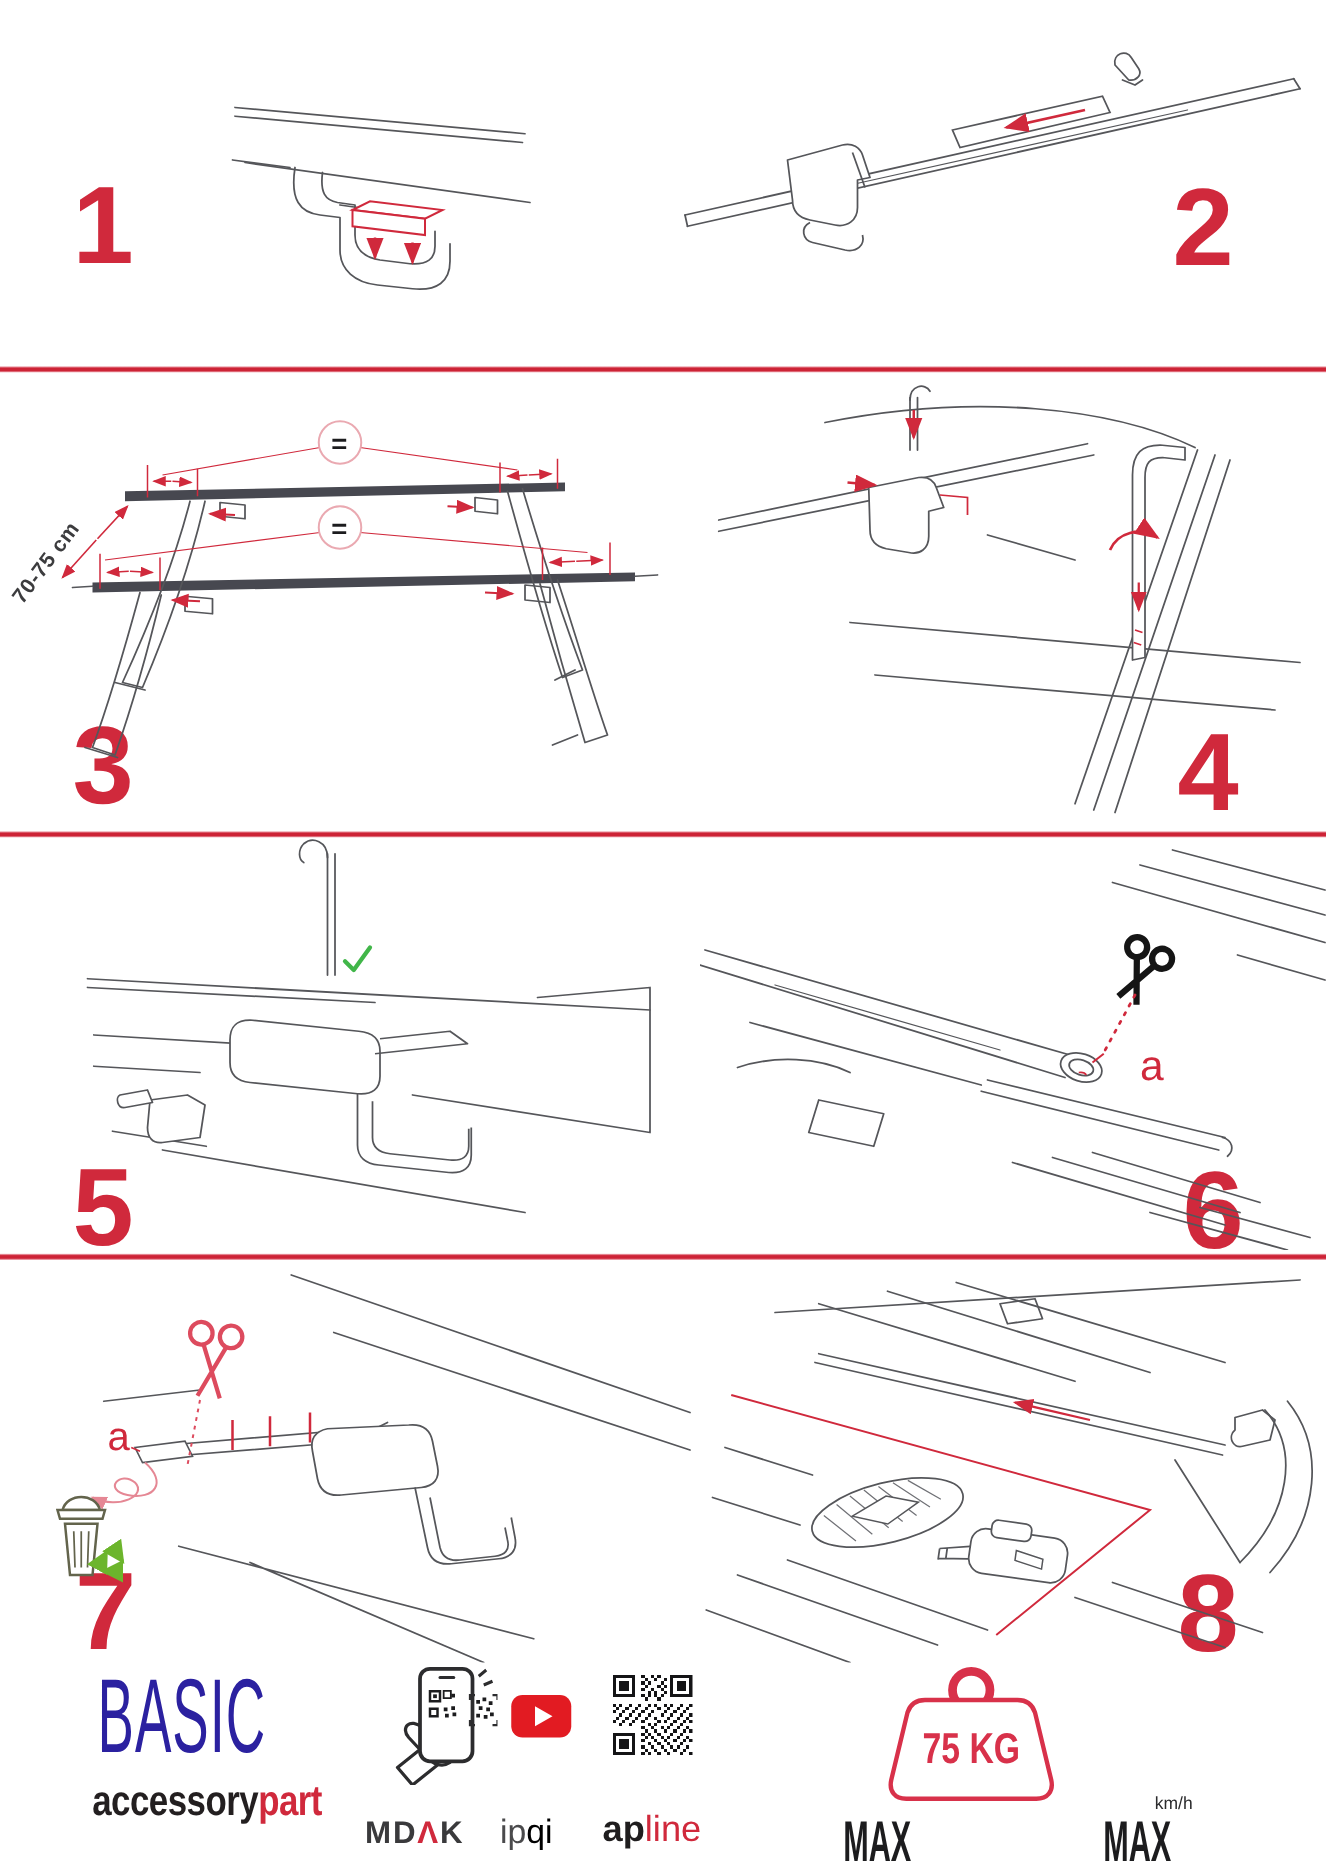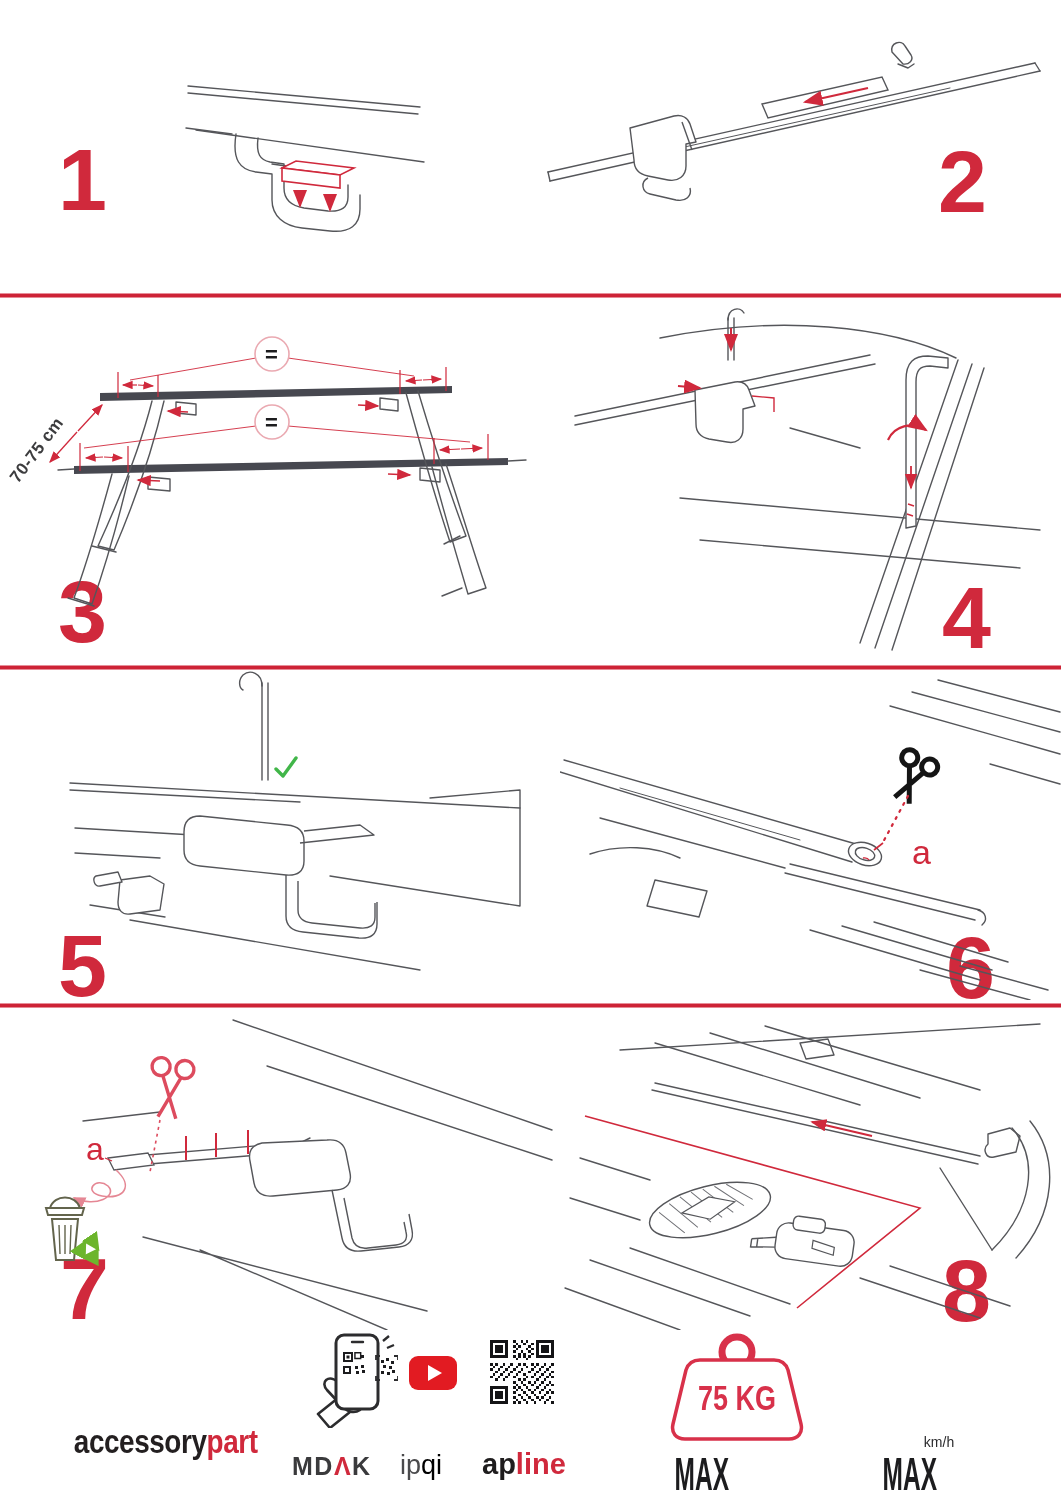--- a/index.html
+++ b/index.html
@@ -24,21 +24,21 @@
                     transform:scale(0.78,1.5);white-space:nowrap;}
   .brand-sub{position:absolute;left:54px;top:1422px;width:220px;text-align:center;
              font-size:34px;font-weight:600;letter-spacing:-0.5px;transform:scaleX(0.82);white-space:nowrap;}
   .brand-sub .b1{color:#231f20;} .brand-sub .b2{color:#d0293c;}
   .partner{position:absolute;white-space:nowrap;margin-top:22px;}
   .mdak{left:292px;top:1430px;width:96px;font-size:25px;font-weight:700;letter-spacing:1.5px;color:#3a3a3c;}
   .mdak .caret{color:#d0293c;}
   .ipqi{left:400px;top:1428px;width:64px;font-size:27px;font-weight:500;color:#4a4a4c;}
   .ipqi .r{color:#000000;}
   .apline{left:482px;top:1426px;width:104px;font-size:29px;font-weight:600;color:#1f1d1e;}
-  .apline .r{color:#d0293c;font-weight:700;}
+  .apline .r{color:#d0293c;font-weight:400;}
   .max-label{position:absolute;text-align:left;}
   .max-label span{display:inline-block;font-size:34px;font-weight:600;color:#1c1c1e;
                   transform:scale(0.72,1.35);transform-origin:center top;}
   .kmh{position:absolute;left:872px;top:1434px;width:134px;text-align:center;
        font-size:14px;color:#2b2b2d;font-weight:500;}
 </style>
 </head>
 <body>
 
 <div class="page">
@@ -364,20 +364,23 @@
         <path d="M215,234 l-24,5 M215,244 l-24,3 M191,239 l0,9 M197,238 l0,9" stroke="#55565a" stroke-width="1.4" fill="none"></path>
         <path d="M252,232 l22,4 0,8 -22,-4 z" fill="none" stroke="#55565a" stroke-width="1.2"></path>
       </g>
       <g class="lineart">
         <path d="M20,150 L90,172 M10,190 L80,212 M30,252 L190,308 M70,240 L230,296 M5,280 L120,322"></path>
         <path d="M300,270 L420,310 M330,258 L450,298"></path>
       </g>
     </svg>
   </div>
 
+  <div class="brand-basic">
+    <span>BASIC</span>
+  </div>
   <div class="brand-sub">
     <span class="b1">accessory</span><span class="b2">part</span>
   </div>
 
   <div class="panel" style="left:306px;top:1332px;">
     <svg width="92" height="96" viewBox="0 0 92 96">
       <g stroke="#2c2c2e" stroke-width="3" fill="#fff" stroke-linecap="round" stroke-linejoin="round">
         <path d="M12,82 L32,66 L44,80 L24,96 Z" stroke-width="2.6"></path>
         <path d="M32,50 C22,42 14,50 21,58 L34,72" fill="none" stroke-width="2.6"></path>
         <path d="M34,72 C40,80 48,82 54,78" fill="none" stroke-width="2.6"></path>
@@ -456,21 +459,21 @@
                  M9 22h1v1h-1z M12 22h1v1h-1z M15 22h1v1h-1z M18 22h1v1h-1z M20 22h1v1h-1z M23 22h1v1h-1z
                  M10 23h1v1h-1z M13 23h1v1h-1z M16 23h1v1h-1z M19 23h1v1h-1z M22 23h1v1h-1z
                  M9 24h1v1h-1z M11 24h1v1h-1z M14 24h1v1h-1z M17 24h1v1h-1z M21 24h1v1h-1z M24 24h1v1h-1z"></path>
       </g>
     </svg>
   </div>
   <div class="partner apline">
     <span>ap</span><span class="r">line</span>
   </div>
 
-  <div class="panel" style="left:664px;top:1330px;">
+  <div class="panel" style="left:704px;top:1330px;">
     <svg width="146" height="118" viewBox="0 0 146 118">
       <circle cx="73" cy="22" r="15" fill="none" stroke="#d8314a" stroke-width="7"></circle>
       <path d="M36,30 L110,30 C118,30 122,34 124,40 L137,94 C139,103 134,109 125,109 L21,109 C12,109 7,103 9,94 L22,40 C24,34 28,30 36,30 Z" fill="#ffffff" stroke="#d8314a" stroke-width="3.5" stroke-linejoin="round"></path>
       <text transform="translate(73,80) scale(0.9,1.15)" text-anchor="middle" font-size="30" font-weight="700" fill="#d8314a">75 KG</text>
     </svg>
   </div>
   <div class="max-label" style="left:664px;top:1448px;width:146px;">
     <span>MAX</span>
   </div>
 

